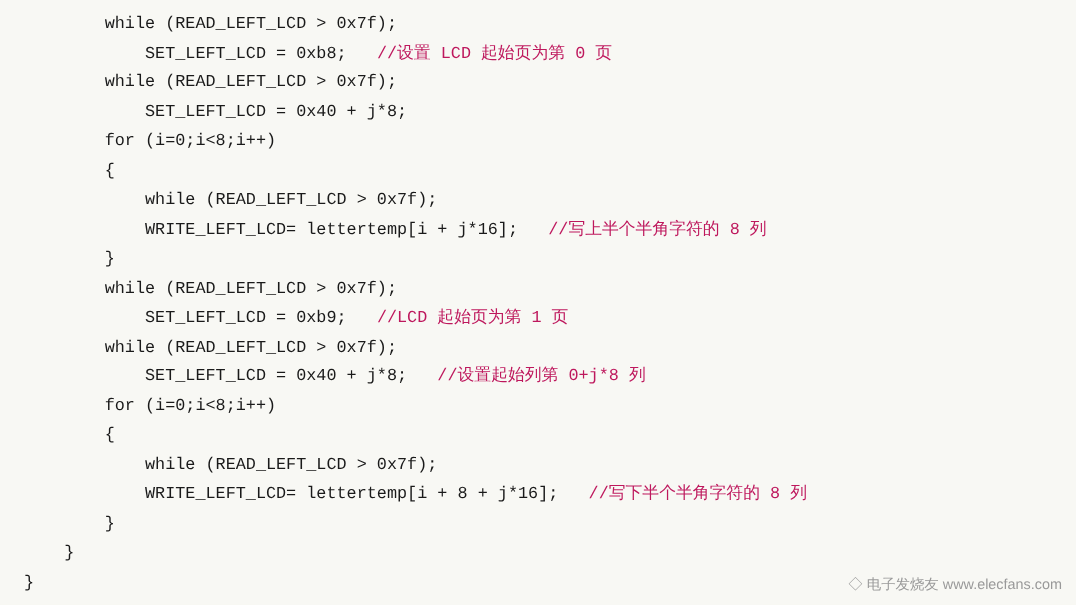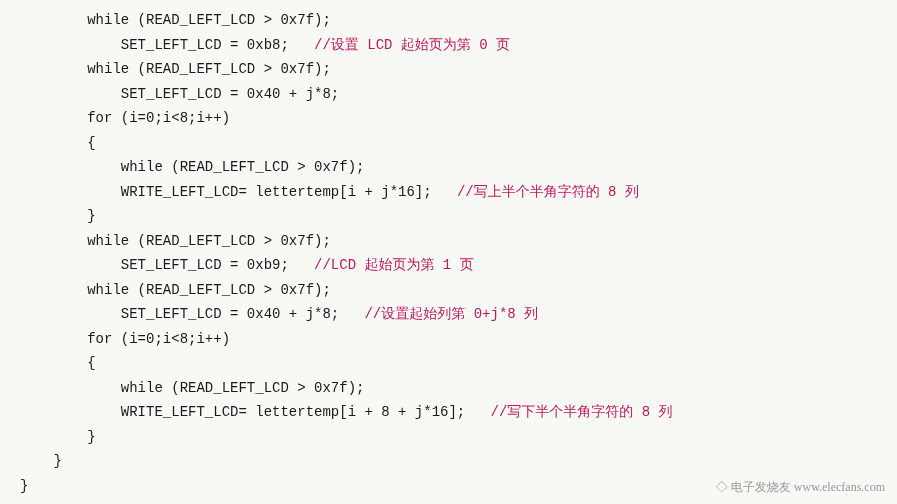--- a/index.html
+++ b/index.html
@@ -34,21 +34,21 @@
       display: block;
       white-space: pre;
     }
     .comment {
       color: #be185d;
     }
     .watermark {
       position: absolute;
       bottom: 8px;
       right: 12px;
-      font-family: Liberation Serif, serif;
+      font-family: Liberation Sans, sans-serif;
       font-size: 12px;
       color: #999;
     }
   </style>
 </head>
 <body>
 
 <div class="code-container">
   <div class="code-block" id="code-render"><span class="line">        while (READ_LEFT_LCD &gt; 0x7f);</span><span class="line">            SET_LEFT_LCD = 0xb8;   <span class="comment">//设置 LCD 起始页为第 0 页</span></span><span class="line">        while (READ_LEFT_LCD &gt; 0x7f);</span><span class="line">            SET_LEFT_LCD = 0x40 + j*8;</span><span class="line">        for (i=0;i&lt;8;i++)</span><span class="line">        {</span><span class="line">            while (READ_LEFT_LCD &gt; 0x7f);</span><span class="line">            WRITE_LEFT_LCD= lettertemp[i + j*16];   <span class="comment">//写上半个半角字符的 8 列</span></span><span class="line">        }</span><span class="line">        while (READ_LEFT_LCD &gt; 0x7f);</span><span class="line">            SET_LEFT_LCD = 0xb9;   <span class="comment">//LCD 起始页为第 1 页</span></span><span class="line">        while (READ_LEFT_LCD &gt; 0x7f);</span><span class="line">            SET_LEFT_LCD = 0x40 + j*8;   <span class="comment">//设置起始列第 0+j*8 列</span></span><span class="line">        for (i=0;i&lt;8;i++)</span><span class="line">        {</span><span class="line">            while (READ_LEFT_LCD &gt; 0x7f);</span><span class="line">            WRITE_LEFT_LCD= lettertemp[i + 8 + j*16];   <span class="comment">//写下半个半角字符的 8 列</span></span><span class="line">        }</span><span class="line">    }</span><span class="line">}</span></div>
   <div class="watermark">◇ 电子发烧友 www.elecfans.com</div>

